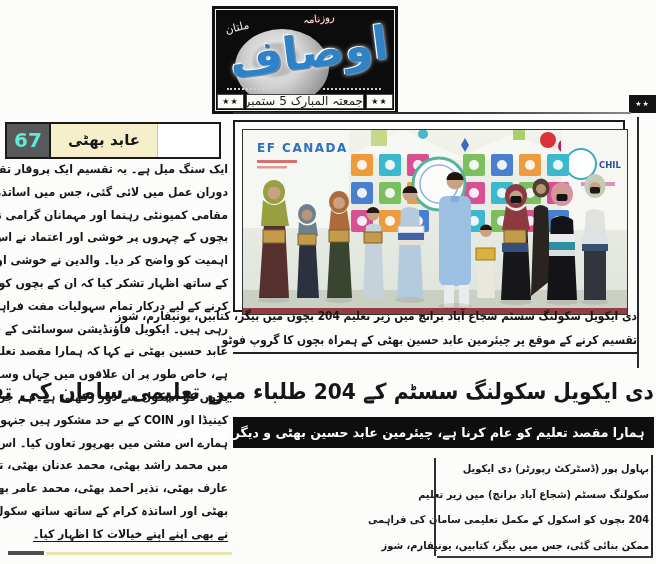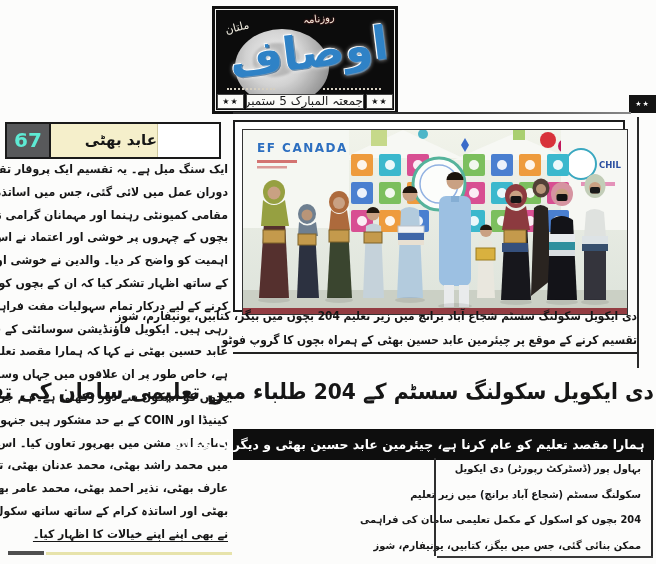--- a/index.html
+++ b/index.html
@@ -27,21 +27,21 @@
          text-align:center;letter-spacing:1px;color:#111;}
   .datebox{flex:1;background:#fbfbf8;border:1px solid #444;font-size:12px;line-height:13px;
            text-align:center;direction:rtl;color:#1a1a1a;white-space:nowrap;overflow:hidden;}
   .corner-frag{position:absolute;left:629px;top:95px;width:27px;height:18px;background:#141414;
                color:#fff;font-size:7px;line-height:18px;text-align:center;letter-spacing:1px;}
   
   .byline{position:absolute;left:5px;top:122px;width:212px;height:33px;border:2px solid #1a1a1a;
           display:flex;background:#fff;}
   .byline-num{width:42px;background:#58595b;color:#5eead4;font-size:20px;font-weight:bold;
               text-align:center;line-height:33px;border-right:2px solid #1a1a1a;}
-  .byline-name{width:106px;background:#f5efcb;font-size:15px;font-weight:bold;text-align:right;
+  .byline-name{width:106px;background:#f5efcb;font-size:15px;font-weight:bold;text-align:center;
                line-height:33px;direction:rtl;border-right:1px solid #cfc89e;}
   .byline-blank{flex:1;background:#fff;}
   
   .article-col{position:absolute;left:0;top:158px;width:228px;direction:rtl;}
   .art-line{font-size:11.5px;line-height:22.8px;font-weight:600;white-space:nowrap;
             text-align:right;transform:scaleX(.95);transform-origin:right center;letter-spacing:-.2px;}
   .art-line:last-child{text-decoration:underline;text-underline-offset:3px;}
   .endbar{position:absolute;left:8px;top:551px;width:226px;height:4px;}
   .endbar-dark{position:absolute;left:0;top:0;width:36px;height:4px;background:#4f4f4f;}
   .endbar-yellow{position:absolute;left:38px;top:1px;width:186px;height:3px;background:#e7e3ab;}
@@ -56,27 +56,27 @@
   .rule-bottom-right{position:absolute;left:437px;top:556px;width:216px;height:2px;background:#3a3a3a;}
   
   .caption{position:absolute;left:233px;top:304px;width:404px;direction:rtl;border-bottom:2px solid #222;
            padding-bottom:0;}
   .cap-line{font-size:12px;line-height:24px;font-weight:bold;white-space:nowrap;text-align:right;
             transform:scaleX(.88);transform-origin:right center;}
   .headline{position:absolute;left:233px;top:371px;width:421px;height:44px;direction:rtl;
             font-size:22px;line-height:42px;font-weight:bold;white-space:nowrap;text-align:right;
             transform:scaleX(.92);transform-origin:right center;}
   .subbar{position:absolute;left:233px;top:417px;width:421px;height:31px;background:#0e0e0e;
-          direction:rtl;text-align:center;margin-top:12px;}
+          direction:rtl;text-align:center;}
   .subbar span{color:#fff;font-size:13px;font-weight:bold;line-height:31px;white-space:nowrap;
                display:inline-block;transform:scaleX(.96);}
   
   .bottom-cols{position:absolute;left:233px;top:456px;width:420px;height:104px;direction:rtl;}
   .bcol{position:absolute;top:0;}
-  .bcol-right{right:12px;width:208px;}
+  .bcol-right{right:4px;width:208px;}
   .bcol-left{left:2px;width:194px;}
   .bcol-divider{position:absolute;left:201px;top:2px;width:2px;height:98px;background:#2f2f2f;}
   .b-line{font-size:10.5px;line-height:25.5px;font-weight:600;white-space:nowrap;text-align:right;
           transform:scaleX(.94);transform-origin:right center;letter-spacing:-.2px;}
   .b-line b{margin-left:3px;font-weight:800;}
   .bcol-left .b-line:last-child{text-decoration:underline;text-underline-offset:2px;font-weight:700;}
 </style>
 </head>
 <body>
 

